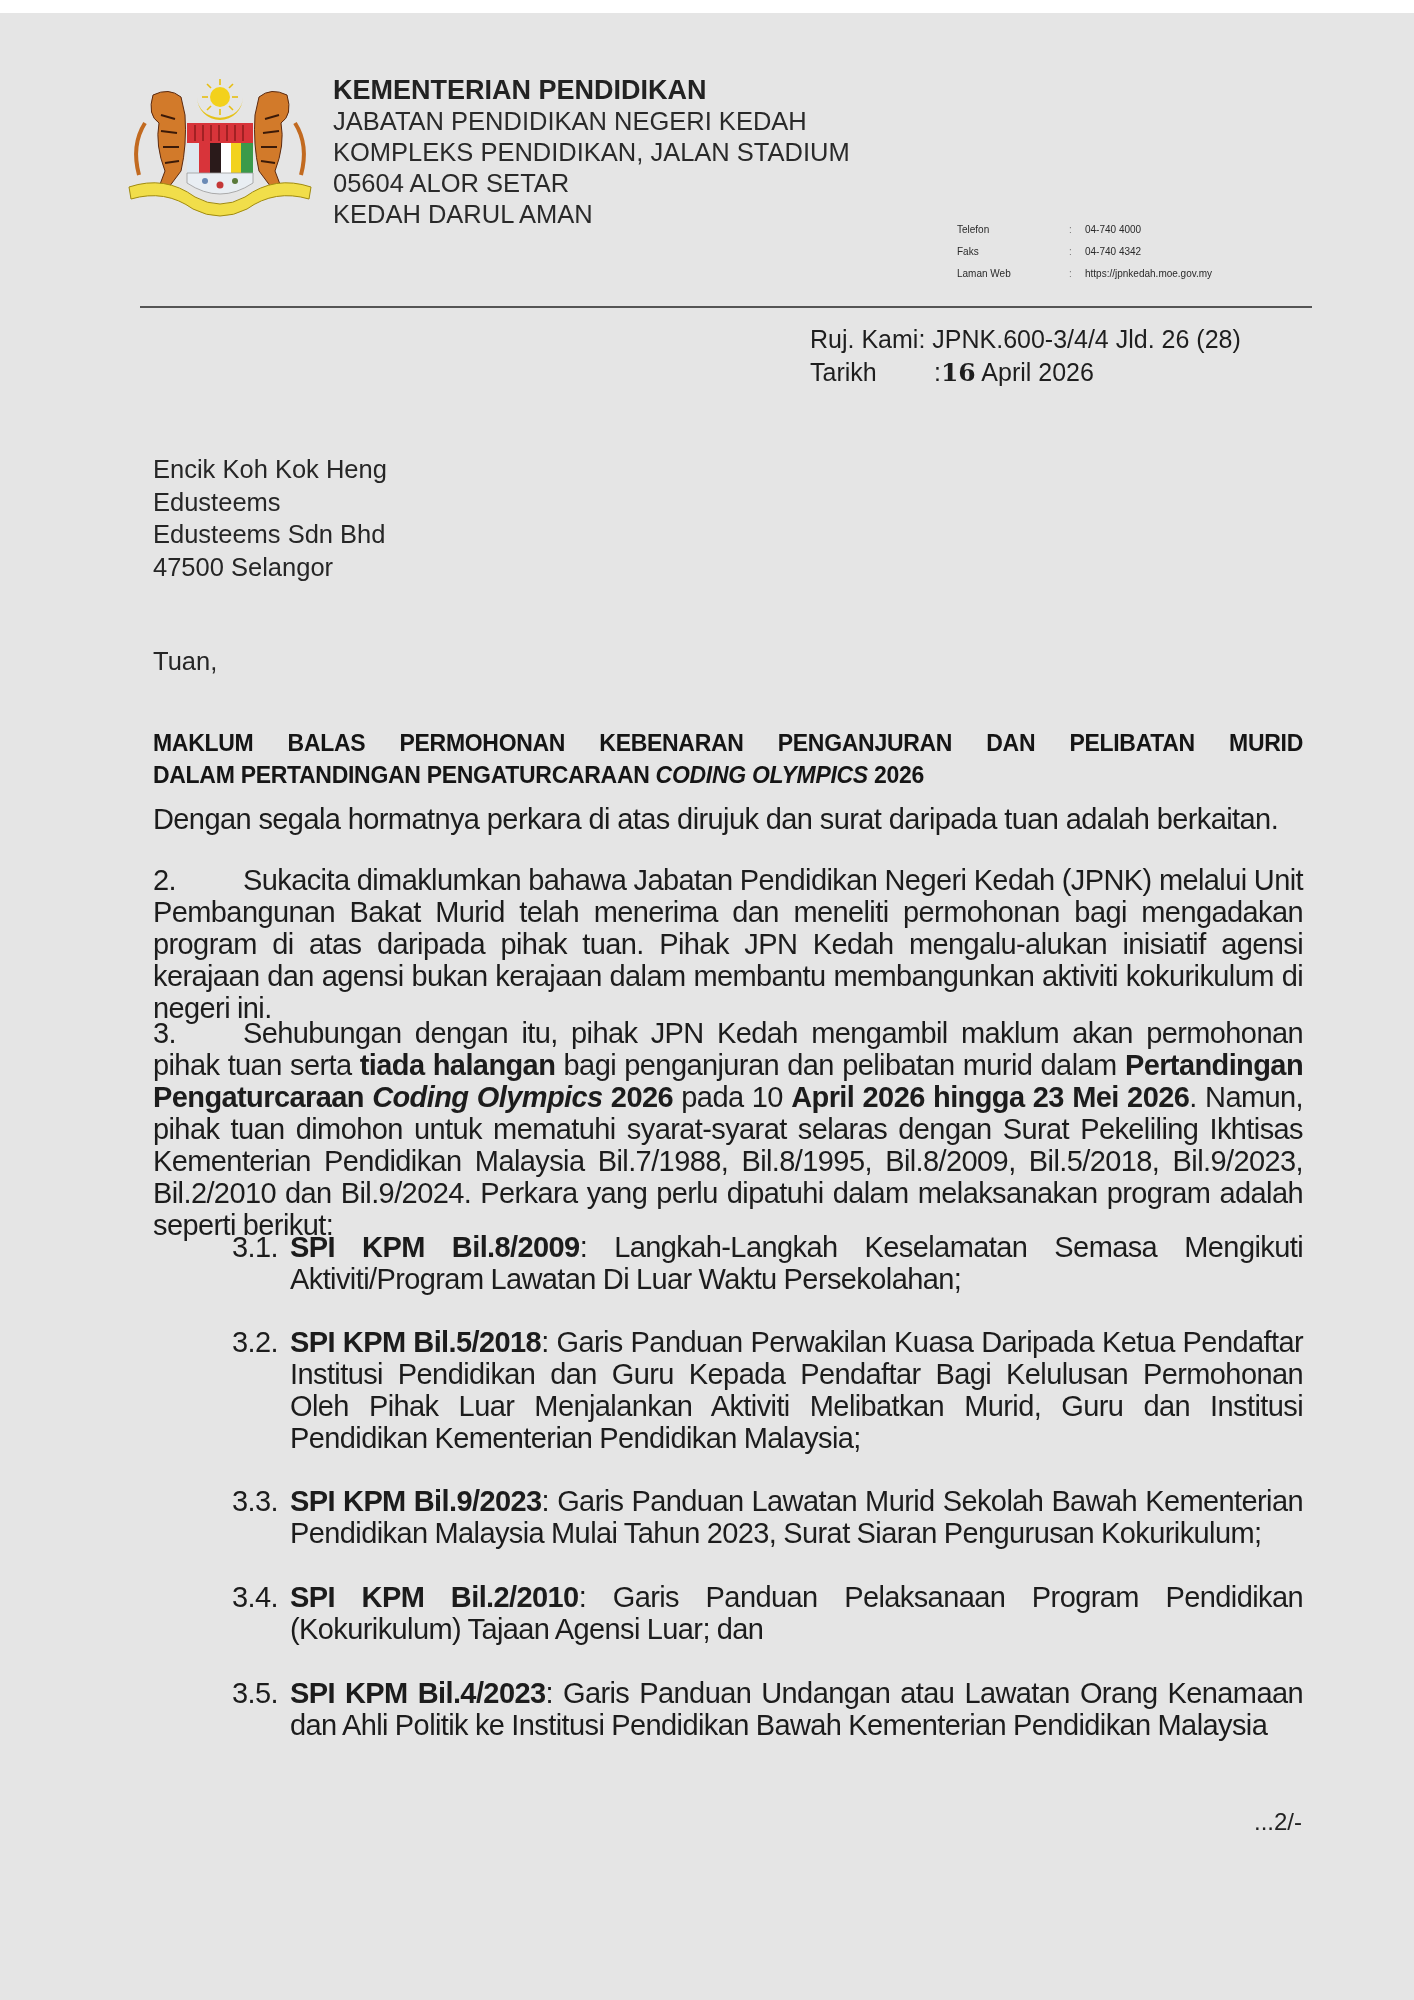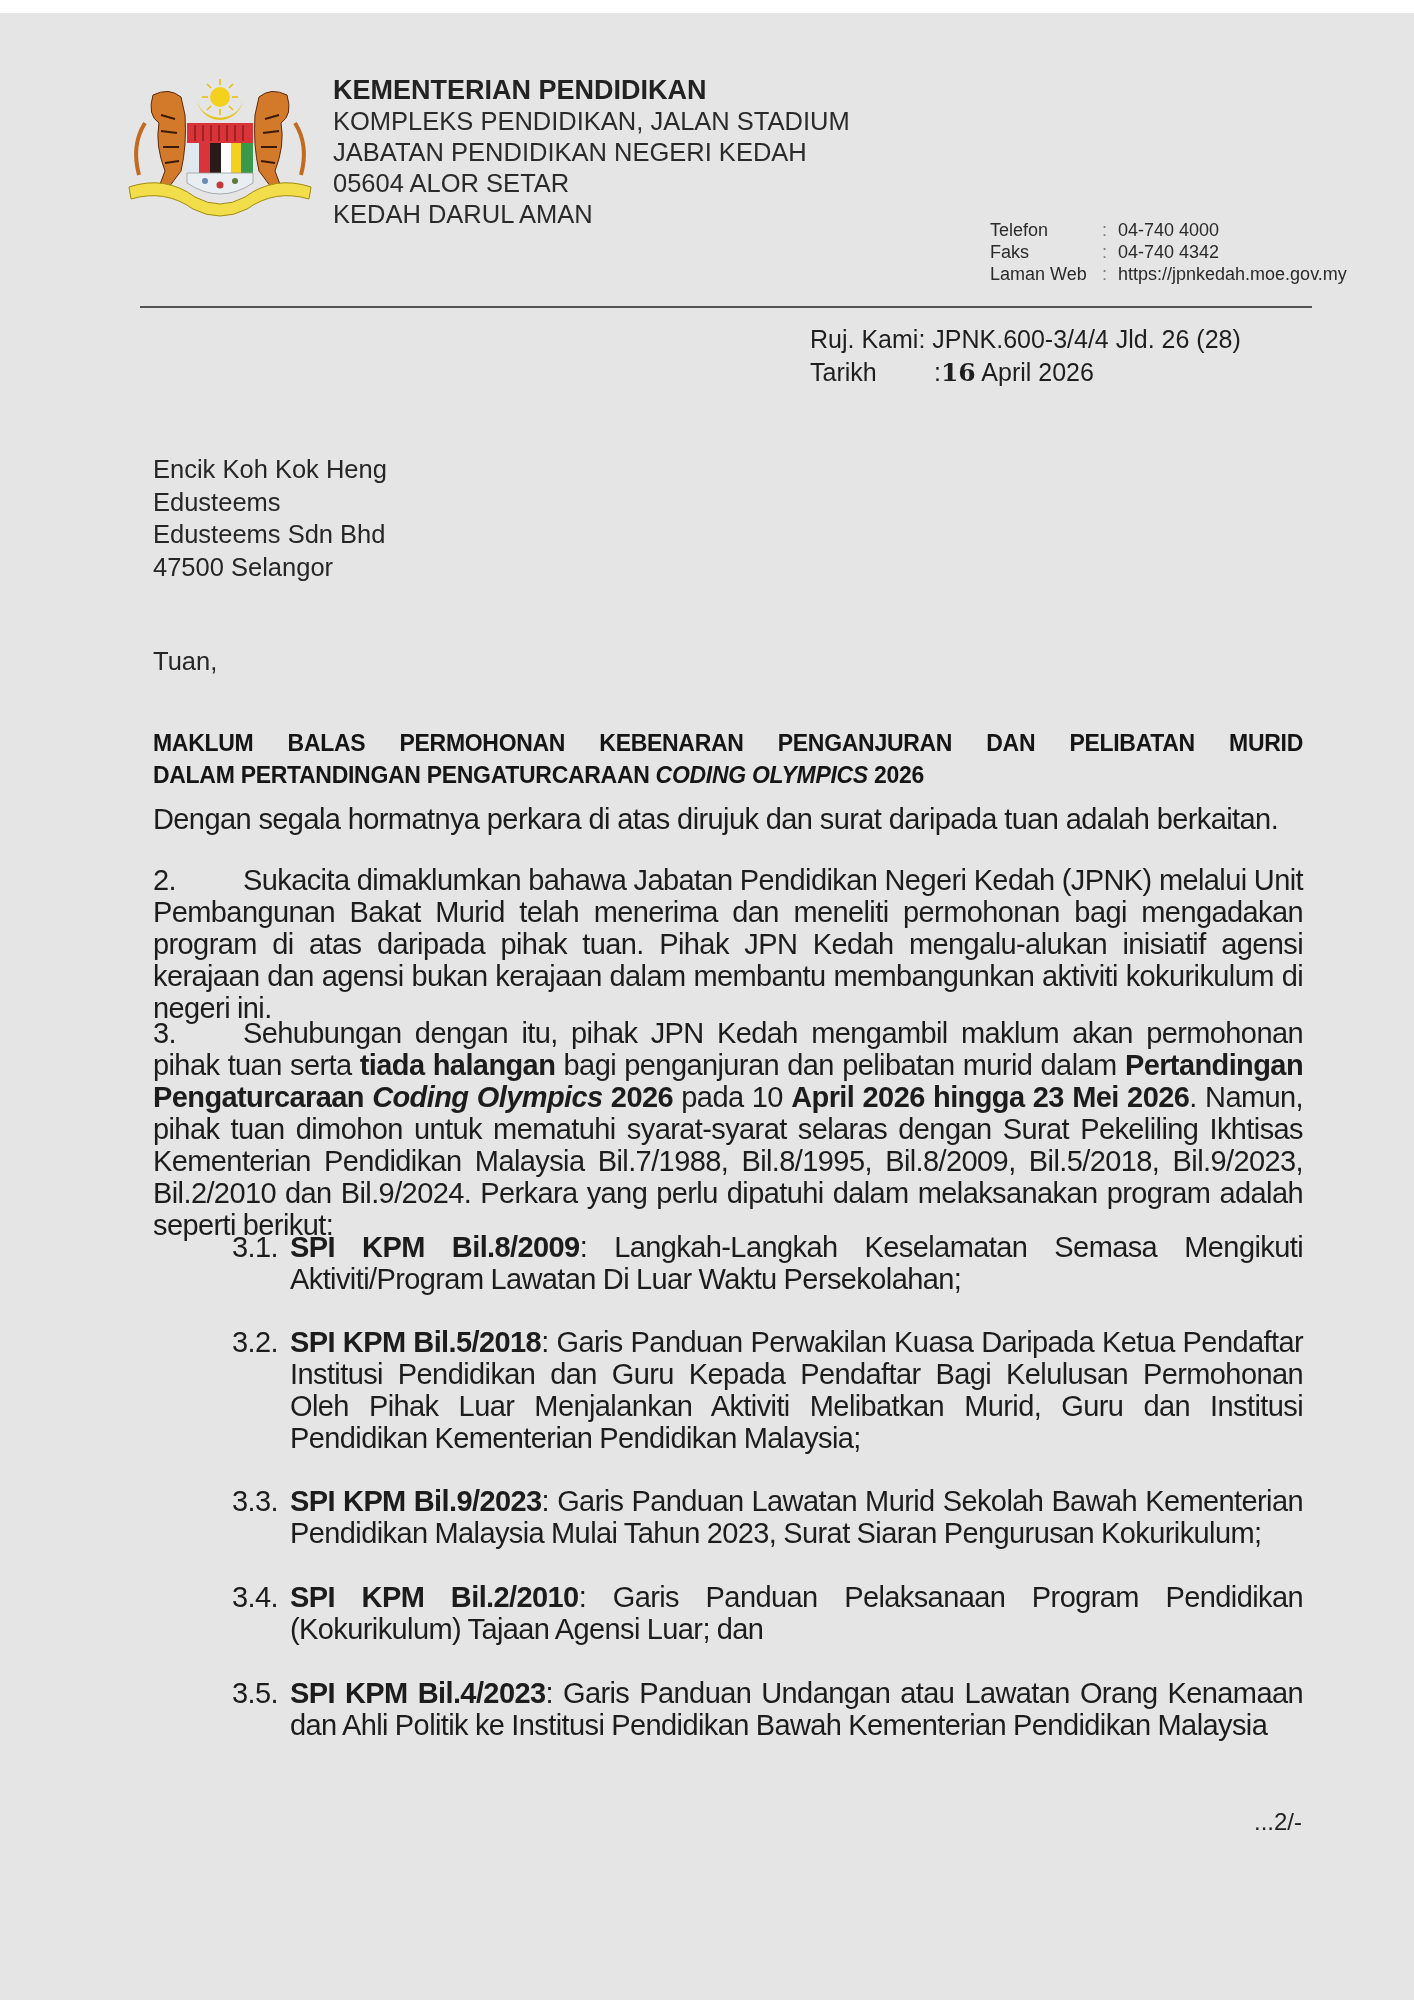--- a/index.html
+++ b/index.html
@@ -3,21 +3,21 @@
   <meta charset="utf-8">
   <style>
     html, body { margin: 0; padding: 0; background: #ffffff; }
     body { width: 1414px; height: 2000px; position: relative; overflow: hidden; color: #1e1e1e; font-family: "Liberation Sans", sans-serif; }
     .page { position: absolute; left: 0; top: 13px; width: 1414px; height: 2000px; background: #e5e5e5; }
 
     
     .crest { position: absolute; left: 125px; top: 62px; width: 190px; height: 150px; }
     .org { position: absolute; left: 333px; top: 62px; font-size: 25.5px; line-height: 31px; color: #2a2a2a; }
     .org .ministry { font-weight: bold; font-size: 27px; color: #222; }
-    .contacts { position: absolute; left: 957px; top: 206px; font-size: 18px; line-height: 22px; color: #2a2a2a; margin-left: 33px; }
+    .contacts { position: absolute; left: 957px; top: 206px; font-size: 10px; line-height: 22px; color: #2a2a2a; }
     .contacts .row { display: flex; }
     .contacts .lbl { width: 112px; }
     .contacts .sep { width: 16px; color: #777; }
     .rule { position: absolute; left: 140px; top: 293px; width: 1172px; height: 0; border-top: 2.5px solid #555; }
 
     
     .ref { position: absolute; left: 810px; top: 310px; font-size: 25px; line-height: 33px; color: #1e1e1e; }
     .ref .row { display: flex; white-space: pre; }
     .ref .lbl2 { width: 124px; }
     .ref .hand { font-family: "DejaVu Serif", serif; font-weight: bold; }
@@ -114,22 +114,22 @@
       <path d="M170 48 Q184 70 176 100" stroke="#c26a20" stroke-width="4" fill="none"></path>
     </g>
 
     <g>
       <path d="M4 112 Q40 100 70 122 Q95 136 120 122 Q150 100 186 112 L184 124 Q150 114 122 134 Q95 148 68 134 Q40 114 6 124 Z" fill="#f1de4a" stroke="#a08a10" stroke-width="1"></path>
     </g>
   </svg>
 
   <div class="org">
     <div class="ministry">KEMENTERIAN PENDIDIKAN</div>
+    <div>JABATAN PENDIDIKAN NEGERI KEDAH</div>
     <div>KOMPLEKS PENDIDIKAN, JALAN STADIUM</div>
-    <div>JABATAN PENDIDIKAN NEGERI KEDAH</div>
     <div>05604 ALOR SETAR</div>
     <div>KEDAH DARUL AMAN</div>
   </div>
 
   <div class="contacts">
     <div class="row">
       <span class="lbl">Telefon</span>
       <span class="sep">:</span>
       <span>04-740 4000</span>
     </div>

